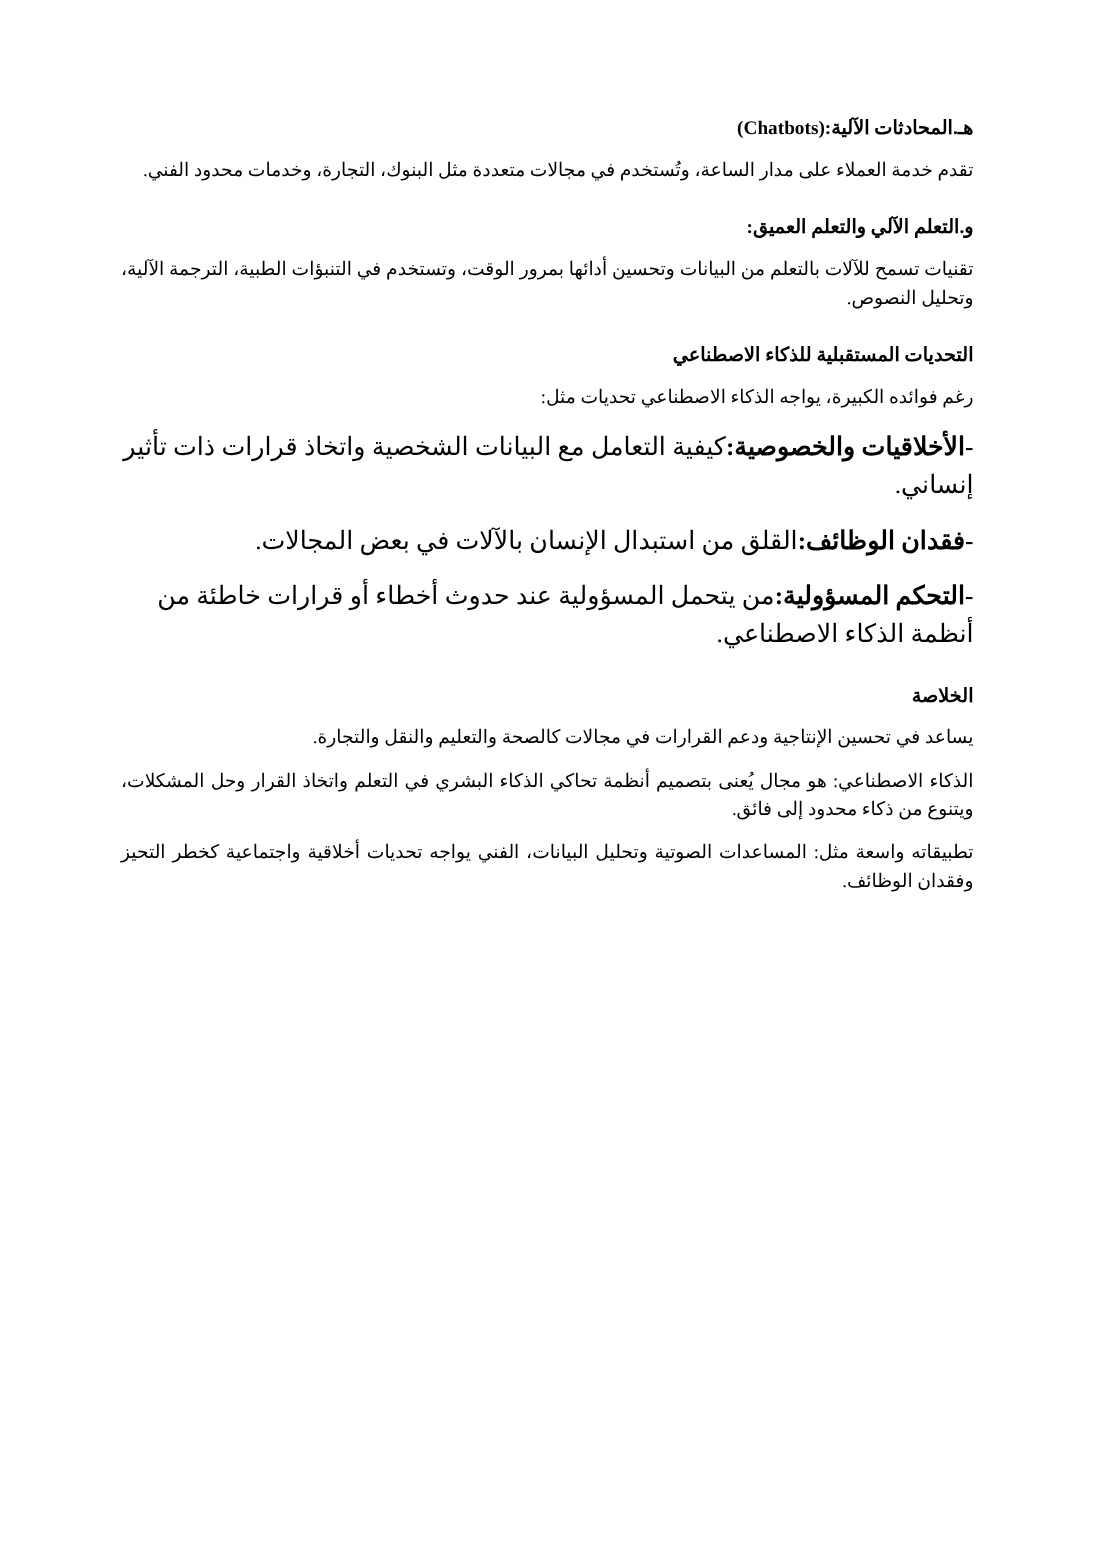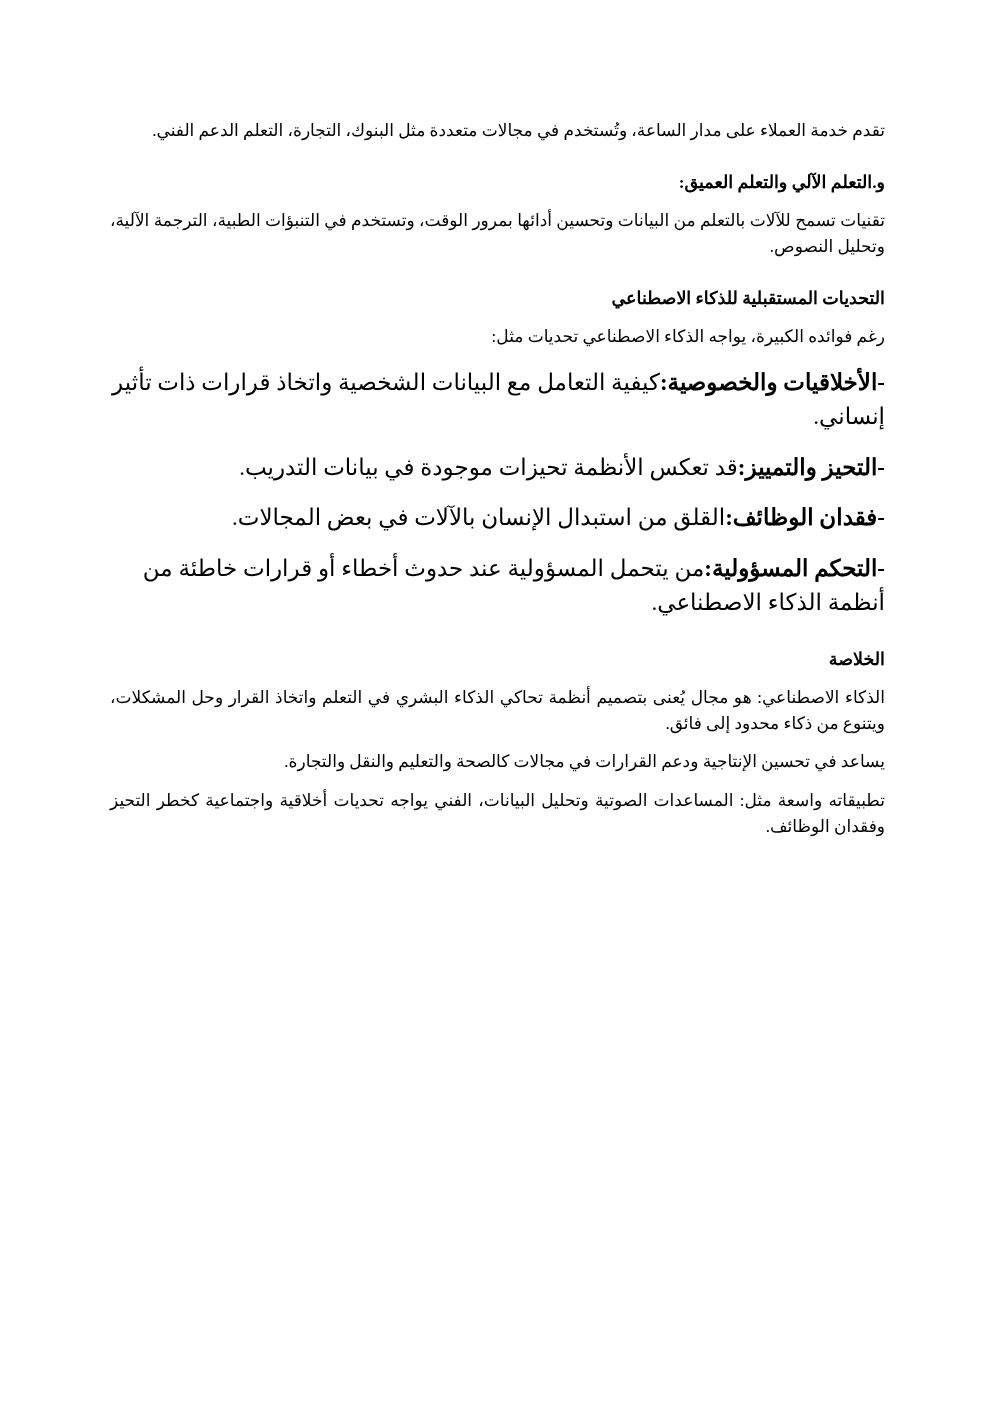--- a/index.html
+++ b/index.html
@@ -74,55 +74,53 @@
   .para-tight {
     margin-top: 13px;
   }
 </style>
 </head>
 <body>
 
 <div class="page">
   <div class="content">
 
+    <div class="heading heading-right">هـ.المحادثات الآلية:(Chatbots)</div>
 
-    <div class="para">تقدم خدمة العملاء على مدار الساعة، وتُستخدم في مجالات متعددة مثل البنوك، التجارة، التعلم الدعم الفني.</div>
+    <div class="para">تقدم خدمة العملاء على مدار الساعة، وتُستخدم في مجالات متعددة مثل البنوك، التجارة، وخدمات محدود الفني.</div>
 
     <div class="spacer-sm"></div>
 
     <div class="heading heading-right heading-pad-top">و.التعلم الآلي والتعلم العميق:</div>
 
     <div class="para">تقنيات تسمح للآلات بالتعلم من البيانات وتحسين أدائها بمرور الوقت، وتستخدم في التنبؤات الطبية، الترجمة الآلية، وتحليل النصوص.</div>
 
     <div class="spacer-sm"></div>
 
     <div class="heading heading-right heading-pad-top">التحديات المستقبلية للذكاء الاصطناعي</div>
 
     <div class="para para-center-ish">رغم فوائده الكبيرة، يواجه الذكاء الاصطناعي تحديات مثل:</div>
 
     <div class="bullet">
       <span class="lead">-الأخلاقيات والخصوصية:</span><span>كيفية التعامل مع البيانات الشخصية واتخاذ قرارات ذات تأثير إنساني.</span>
     </div>
 
-    <div class="bullet">
-      <span class="lead">-التحيز والتمييز:</span><span>قد تعكس الأنظمة تحيزات موجودة في بيانات التدريب.</span>
-    </div>
 
     <div class="bullet">
       <span class="lead">-فقدان الوظائف:</span><span>القلق من استبدال الإنسان بالآلات في بعض المجالات.</span>
     </div>
 
     <div class="bullet">
       <span class="lead">-التحكم المسؤولية:</span><span>من يتحمل المسؤولية عند حدوث أخطاء أو قرارات خاطئة من أنظمة الذكاء الاصطناعي.</span>
     </div>
 
     <div class="spacer-sm"></div>
 
     <div class="heading heading-right heading-pad-top">الخلاصة</div>
 
+    <div class="para para-center-ish para-tight">يساعد في تحسين الإنتاجية ودعم القرارات في مجالات كالصحة والتعليم والنقل والتجارة.</div>
+
     <div class="para">الذكاء الاصطناعي: هو مجال يُعنى بتصميم أنظمة تحاكي الذكاء البشري في التعلم واتخاذ القرار وحل المشكلات، ويتنوع من ذكاء محدود إلى فائق.</div>
-
-    <div class="para para-center-ish para-tight">يساعد في تحسين الإنتاجية ودعم القرارات في مجالات كالصحة والتعليم والنقل والتجارة.</div>
 
     <div class="para para-tight">تطبيقاته واسعة مثل: المساعدات الصوتية وتحليل البيانات، الفني يواجه تحديات أخلاقية واجتماعية كخطر التحيز وفقدان الوظائف.</div>
 
   </div>
 </div>
 
 </body></html>

